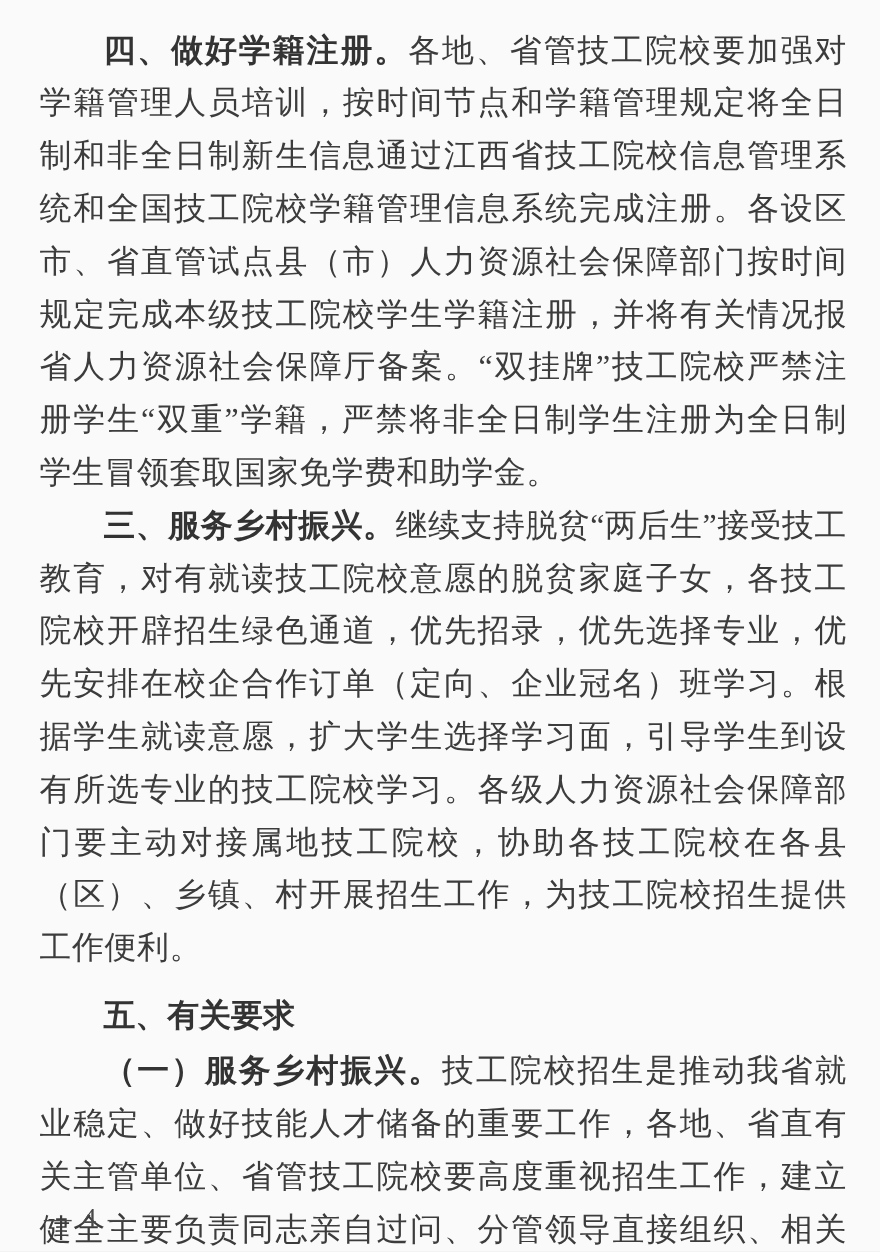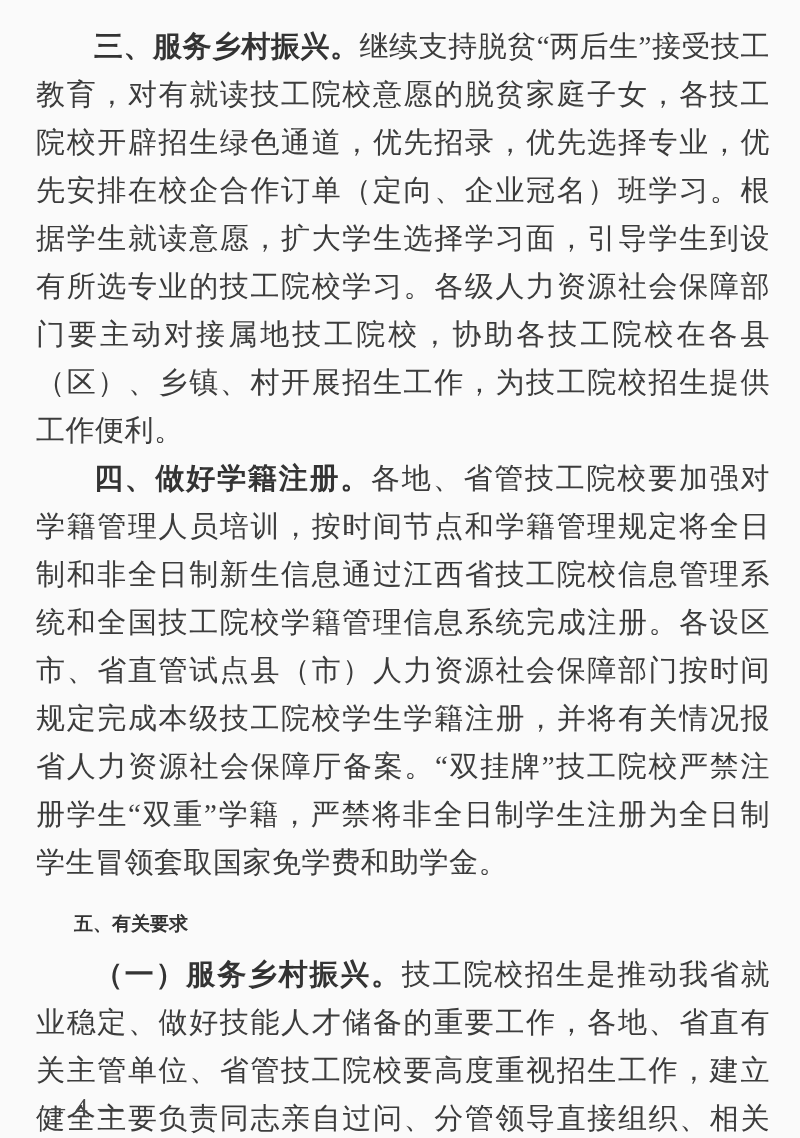--- a/index.html
+++ b/index.html
@@ -32,44 +32,44 @@
   }
   .lead {
     font-family: "Liberation Sans", "DejaVu Sans", sans-serif;
     font-weight: bold;
     color: #333333;
   }
   .section-heading {
     margin: 14px 0 2px 0;
     font-family: Liberation Sans, sans-serif;
     font-weight: bold;
-    font-size: 19px;
+    font-size: 29px;
     line-height: 48px;
     text-indent: 2em;
     color: #333333;
   }
   .page-number {
     position: absolute;
     left: 40px;
     bottom: 16px;
     font-family: "Liberation Serif", "DejaVu Serif", serif;
     font-size: 25px;
     letter-spacing: 2px;
     color: #4a4a4a;
   }
 </style>
 </head>
 <body>
 
 <div class="page">
   <div class="content">
 
+    <p class="para"><span class="lead">四、做好学籍注册。</span><span>各地、省管技工院校要加强对学籍管理人员培训，按时间节点和学籍管理规定将全日制和非全日制新生信息通过江西省技工院校信息管理系统和全国技工院校学籍管理信息系统完成注册。各设区市、省直管试点县（市）人力资源社会保障部门按时间规定完成本级技工院校学生学籍注册，并将有关情况报省人力资源社会保障厅备案。“双挂牌”技工院校严禁注册学生“双重”学籍，严禁将非全日制学生注册为全日制学生冒领套取国家免学费和助学金。</span></p>
+
     <p class="para"><span class="lead">三、服务乡村振兴。</span><span>继续支持脱贫“两后生”接受技工教育，对有就读技工院校意愿的脱贫家庭子女，各技工院校开辟招生绿色通道，优先招录，优先选择专业，优先安排在校企合作订单（定向、企业冠名）班学习。根据学生就读意愿，扩大学生选择学习面，引导学生到设有所选专业的技工院校学习。各级人力资源社会保障部门要主动对接属地技工院校，协助各技工院校在各县（区）、乡镇、村开展招生工作，为技工院校招生提供工作便利。</span></p>
-
-    <p class="para"><span class="lead">四、做好学籍注册。</span><span>各地、省管技工院校要加强对学籍管理人员培训，按时间节点和学籍管理规定将全日制和非全日制新生信息通过江西省技工院校信息管理系统和全国技工院校学籍管理信息系统完成注册。各设区市、省直管试点县（市）人力资源社会保障部门按时间规定完成本级技工院校学生学籍注册，并将有关情况报省人力资源社会保障厅备案。“双挂牌”技工院校严禁注册学生“双重”学籍，严禁将非全日制学生注册为全日制学生冒领套取国家免学费和助学金。</span></p>
 
     <h2 class="section-heading">五、有关要求</h2>
 
     <p class="para"><span class="lead">（一）服务乡村振兴。</span><span>技工院校招生是推动我省就业稳定、做好技能人才储备的重要工作，各地、省直有关主管单位、省管技工院校要高度重视招生工作，建立健全主要负责同志亲自过问、分管领导直接组织、相关部门共同参与的工作机制，层层压实责任。</span></p>
 
   </div>
 
   <div class="page-number">— 4 —</div>
 </div>
 

